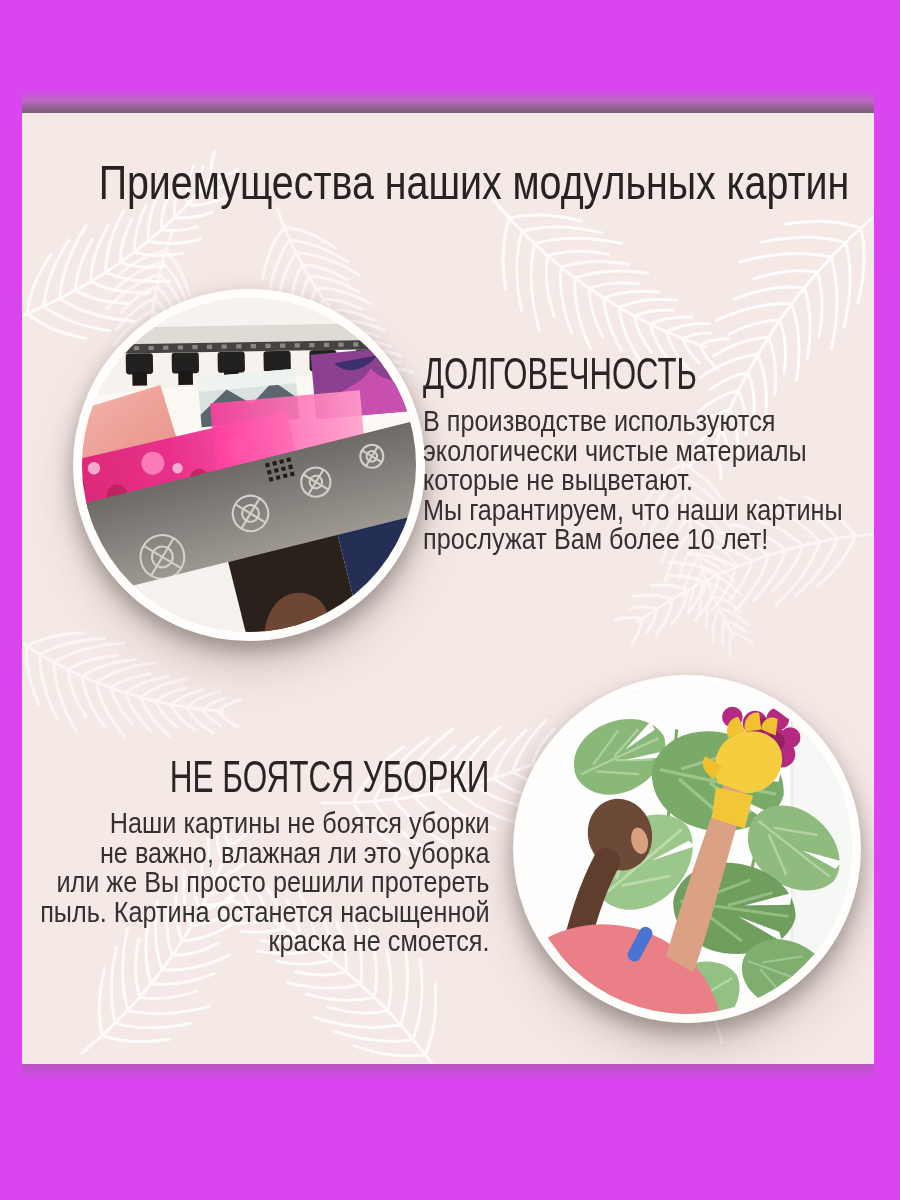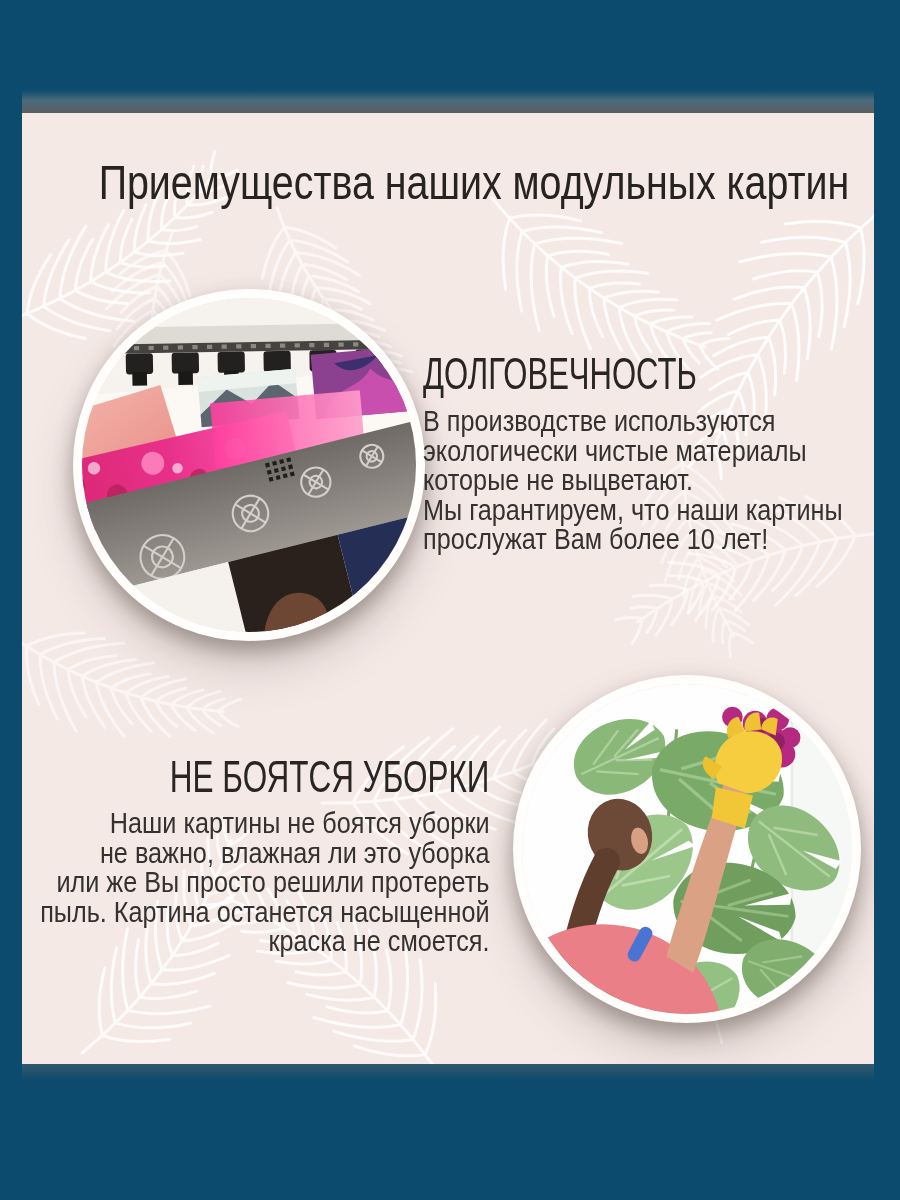--- a/index.html
+++ b/index.html
@@ -1,16 +1,16 @@
 <!DOCTYPE html>
 <html><head>
 <meta charset="utf-8">
 <style>
   html,body{margin:0;padding:0;background:#ffffff;}
-  .page{position:relative;width:900px;height:1200px;background:#0c4a6e;overflow:hidden;
+  .page{position:relative;width:900px;height:1200px;background:#d946ef;overflow:hidden;
         font-family:"Liberation Sans","DejaVu Sans",sans-serif;}
   .card-shadow-top{position:absolute;left:22px;top:90px;width:852px;height:23px;
         background:linear-gradient(to bottom,rgba(195,191,188,0) 0%,rgba(150,144,140,.45) 45%,rgba(104,98,94,.85) 100%);}
   .card-shadow-bottom{position:absolute;left:22px;top:1064px;width:852px;height:17px;
         background:linear-gradient(to bottom,rgba(122,115,110,.35),rgba(122,115,110,0));}
   .card{position:absolute;left:22px;top:113px;width:852px;height:951px;background:#f5e9e6;overflow:hidden;}
   .pattern{position:absolute;left:0;top:0;width:852px;height:951px;}
   .title{position:absolute;left:0;top:44px;width:100%;margin:0;text-align:center;
         font-size:48px;font-weight:400;line-height:1.1;color:#262321;white-space:nowrap;
         transform:scaleX(.82);transform-origin:50% 0;}

